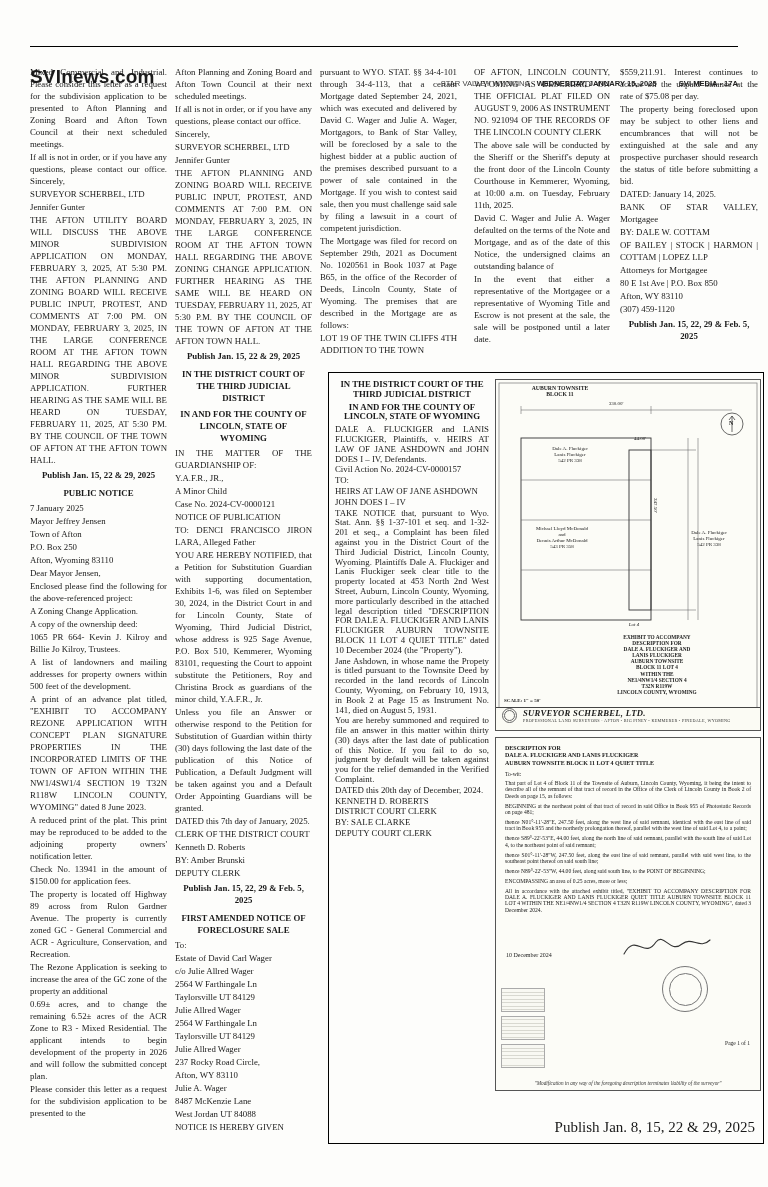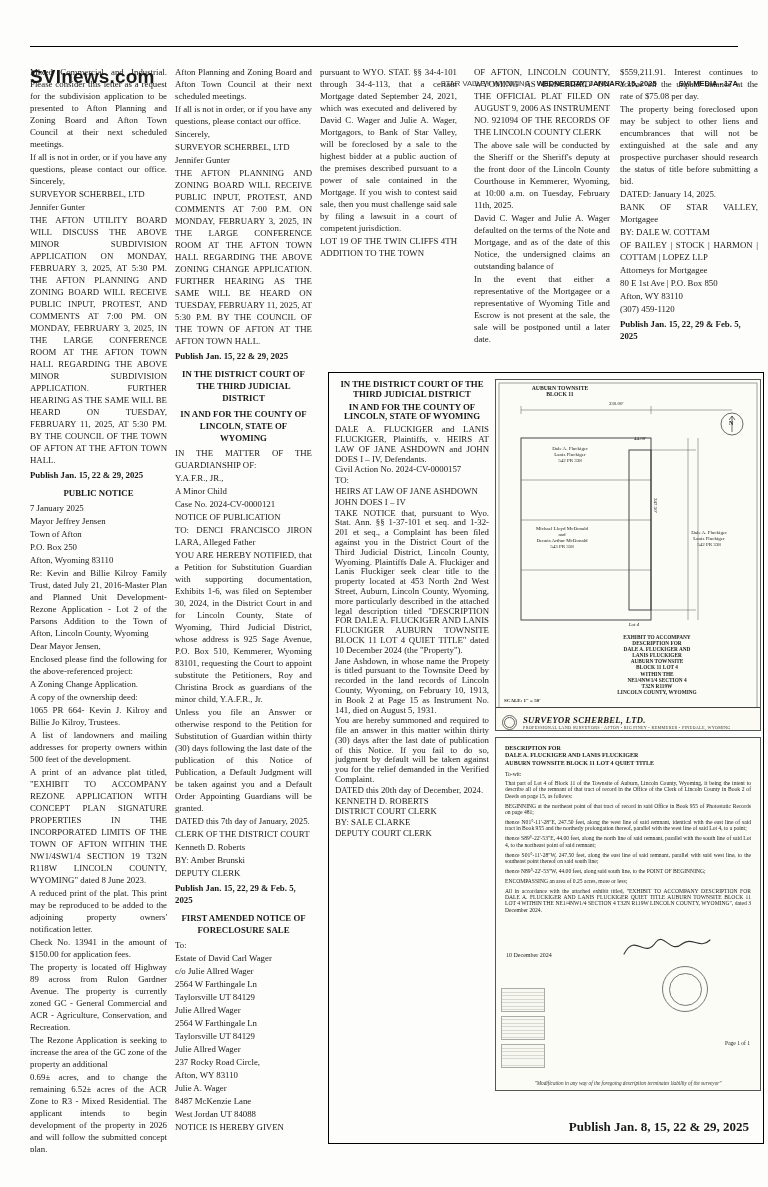--- a/index.html
+++ b/index.html
@@ -21,21 +21,21 @@
   .content { position:absolute; top:48px; left:0; right:0; height:1139px; }
   .ncol { position:absolute; font-size:8.8px; line-height:12px; text-align:justify; overflow:hidden; }
   .col1 { left:30px;  top:18px; width:137px; height:1086px; }
   .col2 { left:175px; top:18px; width:137px; height:1086px; }
   .col3 { left:320px; top:18px; width:137px; height:300px; }
   .col4 { left:474px; top:18px; width:136px; height:304px; }
   .col5 { left:620px; top:18px; width:138px; height:300px; }
 
   .blk-p { margin-bottom:1px; }
   .blk-heading { font-weight:bold; text-align:center; margin:4px 2px 3px; }
-  .blk-publish { font-weight:bold; text-align:left; margin:3px 0 6px; }
+  .blk-publish { font-weight:bold; text-align:center; margin:3px 0 6px; }
 
   
   .notice-box { position:absolute; left:328px; top:324px; width:436px; height:772px; border:1px solid #000; background:#fdfdfb; }
   .court-text { position:absolute; left:6px; top:5px; width:154px; font-size:8.8px; line-height:9.8px; text-align:justify; overflow:hidden; height:758px; }
   .court-text .blk-heading { margin:2px 0 3px; }
 
   
   .plat-map { position:absolute; left:166px; top:6px; width:266px; height:352px; border:1px solid #555; background:#fcfcf7; overflow:hidden; }
   .map-svg { position:absolute; inset:0; width:100%; height:100%; }
   .sheet { fill:none; stroke:#888; stroke-width:.8; }
@@ -46,42 +46,42 @@
   .dim-top { top:21px; left:60px; width:120px; }
   .north-label { position:absolute; top:40px; left:233px; font-size:6px; font-weight:bold; }
   .owner-top { top:66px; left:28px; width:92px; }
   .dim-width { top:56px; left:118px; width:52px; }
   .owner-left { top:146px; left:22px; width:88px; }
   .owner-right { top:150px; left:166px; width:94px; }
   .dim-height { position:absolute; top:118px; left:157px; writing-mode:vertical-rl; font-size:5px; color:#222; }
   .lot-label { top:242px; left:116px; width:44px; font-style:italic; }
   .exhibit-title { top:254px; left:64px; width:194px; font-weight:bold; font-size:5.3px; line-height:6.1px; }
   .scale-label { top:318px; left:8px; width:80px; text-align:left; font-weight:bold; }
-  .band { position:absolute; left:0; right:0; bottom:0; height:23px; border-top:1px solid #444; display:flex; align-items:flex-end; gap:6px; padding:0 6px; background:#fbfbf4; }
+  .band { position:absolute; left:0; right:0; bottom:0; height:23px; border-top:1px solid #444; display:flex; align-items:flex-start; gap:6px; padding:0 6px; background:#fbfbf4; }
   .band-seal { width:15px; height:15px; border:1.2px solid #666; border-radius:50%; flex:0 0 auto; display:flex; align-items:center; justify-content:center; }
   .band-seal::after { content:""; width:9px; height:9px; border:.8px solid #666; border-radius:50%; }
   .firm { font-weight:bold; font-style:italic; font-size:8.6px; letter-spacing:.3px; }
   .firm-sub { font-size:4.2px; letter-spacing:.3px; color:#333; }
 
   
   .plat-desc { position:absolute; left:166px; top:364px; width:266px; height:354px; border:1px solid #555; background:#fcfcf7; padding:7px 9px; overflow:hidden; }
   .desc-title { font-weight:bold; font-size:6px; line-height:7.3px; white-space:pre-line; margin-bottom:4px; }
   .towit { font-size:5.6px; margin-bottom:3px; }
   .blk-desc { font-size:5.6px; line-height:6.4px; text-align:justify; margin-bottom:3.5px; }
   .desc-date { position:absolute; left:10px; top:214px; font-size:6px; }
   .sig { position:absolute; top:186px; right:46px; width:96px; height:42px; }
   .seal { position:absolute; top:228px; right:52px; width:46px; height:46px; border:1.4px solid #777; border-radius:50%; display:flex; align-items:center; justify-content:center; }
   .seal-inner { width:33px; height:33px; border:1px solid #777; border-radius:50%; }
   .stamp { position:absolute; left:5px; width:44px; height:24px; border:1px solid #aaa;
            background:repeating-linear-gradient(#f8f8f2 0 2.5px, #d8d8d0 2.5px 3.5px); }
   .s1 { top:250px; } .s2 { top:278px; } .s3 { top:306px; }
   .desc-page { position:absolute; right:10px; top:302px; font-size:5.5px; }
   .desc-footer { position:absolute; left:0; right:0; bottom:4px; text-align:center; font-size:5.2px; font-style:italic; color:#333; }
 
-  .box-publish { position:absolute; right:14px; top:746px; font-weight:bold; font-size:13px; }
+  .box-publish { position:absolute; right:8px; top:746px; font-weight:normal; font-size:15px; }
 </style>
 </head>
 <body>
 
 <div class="page">
 
   <div class="masthead">
     <span class="site">SVInews.com</span>
     <span class="hdr-right">
       <span class="loc">STAR VALLEY WYOMING</span>
@@ -98,21 +98,20 @@
         <div class="blk-p">SURVEYOR SCHERBEL, LTD</div>
         <div class="blk-p">Jennifer Gunter</div>
         <div class="blk-p">THE AFTON UTILITY BOARD WILL DISCUSS THE ABOVE MINOR SUBDIVISION APPLICATION ON MONDAY, FEBRUARY 3, 2025, AT 5:30 PM. THE AFTON PLANNING AND ZONING BOARD WILL RECEIVE PUBLIC INPUT, PROTEST, AND COMMENTS AT 7:00 PM. ON MONDAY, FEBRUARY 3, 2025, IN THE LARGE CONFERENCE ROOM AT THE AFTON TOWN HALL REGARDING THE ABOVE MINOR SUBDIVISION APPLICATION. FURTHER HEARING AS THE SAME WILL BE HEARD ON TUESDAY, FEBRUARY 11, 2025, AT 5:30 PM. BY THE COUNCIL OF THE TOWN OF AFTON AT THE AFTON TOWN HALL.</div>
         <div class="blk-publish">Publish Jan. 15, 22 &amp; 29, 2025</div>
         <div class="blk-heading">PUBLIC NOTICE</div>
         <div class="blk-p">7 January 2025</div>
         <div class="blk-p">Mayor Jeffrey Jensen</div>
         <div class="blk-p">Town of Afton</div>
         <div class="blk-p">P.O. Box 250</div>
         <div class="blk-p">Afton, Wyoming 83110</div>
-        <div class="blk-p">Re: Kevin and Billie Kilroy Family Trust, dated July 21, 2016-Master Plan and Planned Unit Development-Rezone Application - Lot 2 of the Parsons Addition to the Town of Afton, Lincoln County, Wyoming</div>
         <div class="blk-p">Dear Mayor Jensen,</div>
         <div class="blk-p">Enclosed please find the following for the above-referenced project:</div>
         <div class="blk-p">A Zoning Change Application.</div>
         <div class="blk-p">A copy of the ownership deed:</div>
         <div class="blk-p">1065 PR 664- Kevin J. Kilroy and Billie Jo Kilroy, Trustees.</div>
         <div class="blk-p">A list of landowners and mailing addresses for property owners within 500 feet of the development.</div>
         <div class="blk-p">A print of an advance plat titled, "EXHIBIT TO ACCOMPANY REZONE APPLICATION WITH CONCEPT PLAN SIGNATURE PROPERTIES IN THE INCORPORATED LIMITS OF THE TOWN OF AFTON WITHIN THE NW1/4SW1/4 SECTION 19 T32N R118W LINCOLN COUNTY, WYOMING" dated 8 June 2023.</div>
         <div class="blk-p">A reduced print of the plat. This print may be reproduced to be added to the adjoining property owners' notification letter.</div>
         <div class="blk-p">Check No. 13941 in the amount of $150.00 for application fees.</div>
         <div class="blk-p">The property is located off Highway 89 across from Rulon Gardner Avenue. The property is currently zoned GC - General Commercial and ACR - Agriculture, Conservation, and Recreation.</div>
@@ -156,20 +155,21 @@
         <div class="blk-p">Julie Allred Wager</div>
         <div class="blk-p">237 Rocky Road Circle,</div>
         <div class="blk-p">Afton, WY 83110</div>
         <div class="blk-p">Julie A. Wager</div>
         <div class="blk-p">8487 McKenzie Lane</div>
         <div class="blk-p">West Jordan UT 84088</div>
         <div class="blk-p">NOTICE IS HEREBY GIVEN</div>
       </div>
     <div class="ncol col3" id="col-3">
         <div class="blk-p">pursuant to WYO. STAT. §§ 34-4-101 through 34-4-113, that a certain Mortgage dated September 24, 2021, which was executed and delivered by David C. Wager and Julie A. Wager, Mortgagors, to Bank of Star Valley, will be foreclosed by a sale to the highest bidder at a public auction of the premises described pursuant to a power of sale contained in the Mortgage. If you wish to contest said sale, then you must challenge said sale by filing a lawsuit in a court of competent jurisdiction.</div>
+        <div class="blk-p">The Mortgage was filed for record on September 29th, 2021 as Document No. 1020561 in Book 1037 at Page B65, in the office of the Recorder of Deeds, Lincoln County, State of Wyoming. The premises that are described in the Mortgage are as follows:</div>
         <div class="blk-p">LOT 19 OF THE TWIN CLIFFS 4TH ADDITION TO THE TOWN</div>
       </div>
     <div class="ncol col4" id="col-4">
         <div class="blk-p">OF AFTON, LINCOLN COUNTY, WYOMING AS DESCRIBED ON THE OFFICIAL PLAT FILED ON AUGUST 9, 2006 AS INSTRUMENT NO. 921094 OF THE RECORDS OF THE LINCOLN COUNTY CLERK</div>
         <div class="blk-p">The above sale will be conducted by the Sheriff or the Sheriff's deputy at the front door of the Lincoln County Courthouse in Kemmerer, Wyoming, at 10:00 a.m. on Tuesday, February 11th, 2025.</div>
         <div class="blk-p">David C. Wager and Julie A. Wager defaulted on the terms of the Note and Mortgage, and as of the date of this Notice, the undersigned claims an outstanding balance of</div>
         <div class="blk-p">In the event that either a representative of the Mortgagee or a representative of Wyoming Title and Escrow is not present at the sale, the sale will be postponed until a later date.</div>
       </div>
     <div class="ncol col5" id="col-5">
         <div class="blk-p">$559,211.91. Interest continues to accrue on the unpaid balance at the rate of $75.08 per day.</div>

